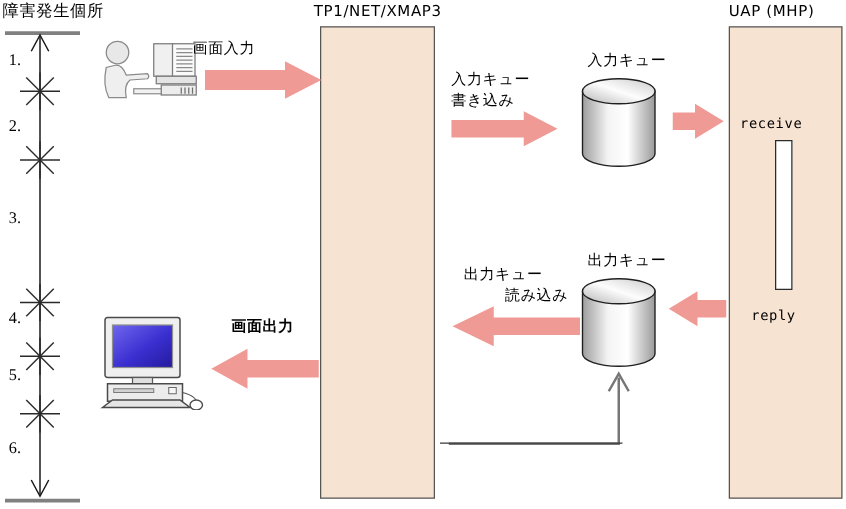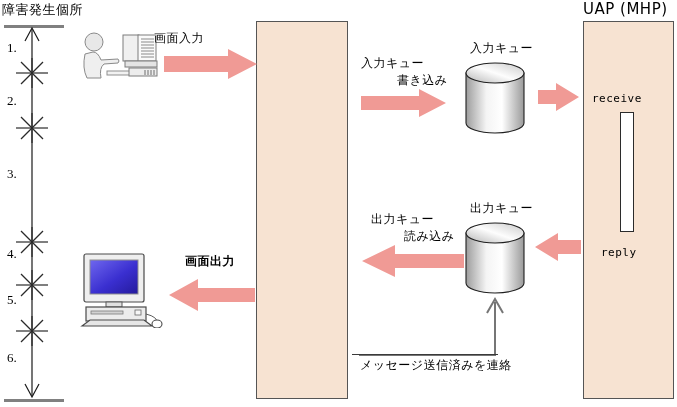--- a/index.html
+++ b/index.html
@@ -185,36 +185,37 @@
     <rect x="8" y="55" width="60" height="14" fill="#ececec" stroke="#4a4a4a" stroke-width="1.2"></rect>
     <rect x="13" y="59" width="32" height="3" fill="#d2d2d2" stroke="#7a7a7a" stroke-width="0.8"></rect>
     <rect x="57" y="58" width="6" height="5" fill="#f6f6f6" stroke="#6a6a6a" stroke-width="0.8"></rect>
 
     <path d="M4,74 L12,68 L66,68 L74,74 Z" fill="#e6e6e6" stroke="#4a4a4a" stroke-width="1.2"></path>
 
     <path d="M68,62 q12,3 11,9" fill="none" stroke="#5a5a5a" stroke-width="1"></path>
     <ellipse cx="79" cy="72" rx="5" ry="4" fill="#ffffff" stroke="#4a4a4a" stroke-width="1.1"></ellipse>
   </svg>
 
+  <div class="abs jp" style="left:251px; top:2px; font-size:12px;">TP1/NET/XMAP3</div>
   <div class="abs col-box" style="left:256px; top:21px; width:92px; height:378px;"></div>
 
-  <div class="abs jp" style="left:583px; top:2px; font-size:15px;">UAP (MHP)</div>
+  <div class="abs jp" style="left:583px; top:2px; font-size:12px;">UAP (MHP)</div>
   <div class="abs col-box" style="left:583px; top:21px; width:91px; height:378px;"></div>
 
   <div class="abs mono" style="left:592px; top:92px;">receive</div>
   <div class="abs uap-bar" style="left:620px; top:112px; width:14px; height:120px;"></div>
   <div class="abs mono" style="left:601px; top:246px;">reply</div>
 
   <div class="abs jp" style="left:154px; top:31px;">画面入力</div>
   <svg class="abs" style="left:164px; top:48px;" width="94" height="32" viewBox="0 0 94 32">
     <path d="M0,8 L64,8 L64,1 L93,16 L64,31 L64,24 L0,24 Z" fill="#f09a95"></path>
   </svg>
 
   <div class="abs jp" style="left:361px; top:56px;">入力キュー</div>
-  <div class="abs jp" style="left:361px; top:73px;margin-left:36px;">書き込み</div>
+  <div class="abs jp" style="left:361px; top:73px;">書き込み</div>
   <svg class="abs" style="left:361px; top:88px;" width="86" height="30" viewBox="0 0 86 30">
     <path d="M0,8 L58,8 L58,1 L85,15 L58,29 L58,22 L0,22 Z" fill="#f09a95"></path>
   </svg>
 
   <div class="abs jp" style="left:470px; top:41px;">入力キュー</div>
   <svg class="abs cyl" style="left:464px; top:62px;" width="62" height="72" viewBox="0 0 62 72">
     <defs>
       <linearGradient id="cylbodyA" x1="0" y1="0" x2="1" y2="0">
         <stop offset="0%" stop-color="#9d9d9d"></stop>
         <stop offset="35%" stop-color="#f4f4f4"></stop>
@@ -267,15 +268,14 @@
   <div class="abs jp" style="left:185px; top:254px;font-weight:bold;">画面出力</div>
   <svg class="abs" style="left:168px; top:278px;" width="88" height="34" viewBox="0 0 88 34">
     <path d="M87,10 L30,10 L30,1 L1,17 L30,33 L30,24 L87,24 Z" fill="#f09a95"></path>
   </svg>
 
   <svg class="abs" style="left:358px; top:288px;" width="146" height="68" viewBox="0 0 146 68">
     <polyline points="1,67 137,67 137,14" fill="none" stroke="#767676" stroke-width="2"></polyline>
     <polyline points="129,25 137,11 145,25" fill="none" stroke="#767676" stroke-width="2"></polyline>
   </svg>
   <div class="abs callout-underline" style="left:352px; top:354px; width:146px;"></div>
-  <div class="abs jp" style="left:360px; top:358px;">メッセージ送信済みを連絡</div>
 
 </div>
 
 </body></html>

